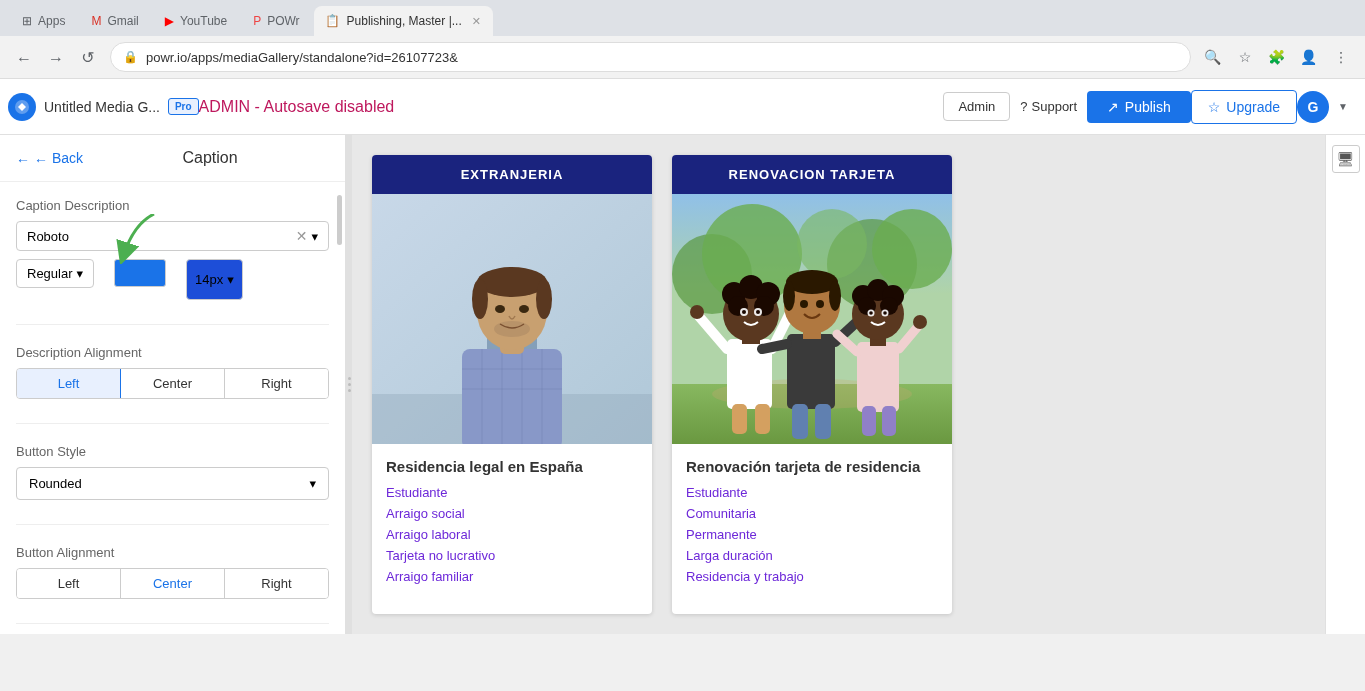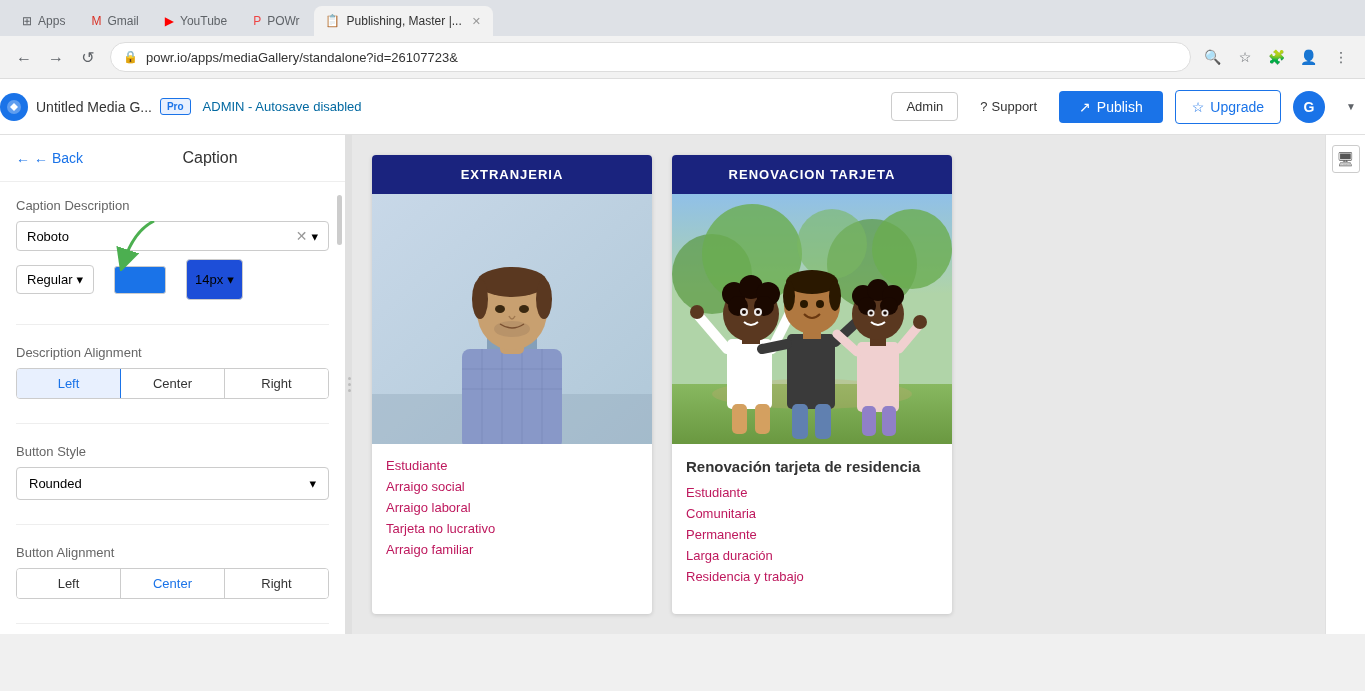--- a/index.html
+++ b/index.html
@@ -77,25 +77,25 @@
       color: #333;
     }
     .tab-favicon { font-size: 12px; }
     .tab-label { overflow: hidden; white-space: nowrap; text-overflow: ellipsis; }
     .tab-close { margin-left: 4px; color: #999; font-size: 11px; }
 
     
     .app-header {
       display: flex;
       align-items: center;
-      padding: 0 0;
+      padding: 0 8px;
       height: 56px;
       background: white;
       border-bottom: 1px solid #e0e0e0;
-      gap: 12px;
+      gap: 0;
     }
     .app-logo {
       display: flex; align-items: center;
       gap: 8px;
     }
     .logo-icon {
       width: 28px; height: 28px;
       background: #1a73e8;
       border-radius: 50%;
       display: flex; align-items: center; justify-content: center;
@@ -111,21 +111,21 @@
     .pro-badge {
       background: #e8f0fe;
       color: #1a73e8;
       font-size: 10px;
       font-weight: bold;
       padding: 2px 6px;
       border-radius: 3px;
       border: 1px solid #1a73e8;
     }
     .header-spacer { flex: 1; }
-    .autosave-text { color: #0369a1; font-size: 13px; }
+    .autosave-text { color: #be185d; font-size: 16px; }
     .admin-btn {
       border: 1px solid #ccc;
       background: white;
       padding: 6px 14px;
       border-radius: 4px;
       font-size: 13px;
       cursor: pointer;
       color: #333;
     }
     .support-btn {
@@ -227,21 +227,21 @@
       border: 1px solid #ccc;
       border-radius: 4px;
       padding: 6px 10px;
       font-size: 13px;
       display: flex; align-items: center; justify-content: space-between;
       background: white;
       cursor: pointer;
     }
     .font-clear { color: #999; font-size: 14px; cursor: pointer; }
     .font-style-row {
-      display: flex; align-items: center; gap: 20px;
+      display: flex; align-items: flex-start; gap: 20px;
     }
     .style-select {
       border: 1px solid #ccc;
       border-radius: 4px;
       padding: 6px 10px;
       font-size: 13px;
       background: white;
       cursor: pointer;
       display: flex; align-items: center; gap: 4px;
     }
@@ -359,21 +359,21 @@
       padding: 14px;
     }
     .card-title {
       font-size: 15px;
       font-weight: 600;
       color: #333;
       margin-bottom: 10px;
     }
     .card-link {
       display: block;
-      color: #be185d;
+      color: #6d28d9;
       font-size: 13px;
       margin-bottom: 6px;
       text-decoration: none;
       cursor: pointer;
     }
 
     
     .right-panel {
       width: 40px;
       background: white;
@@ -641,20 +641,21 @@
             <ellipse cx="152" cy="115" rx="5" ry="4" fill="#3a2810"></ellipse>
 
             <path d="M137,122 Q140,128 143,122" stroke="#a07850" stroke-width="1.5" fill="none"></path>
 
             <ellipse cx="140" cy="135" rx="18" ry="8" fill="#a08060" opacity="0.4"></ellipse>
 
             <path d="M128,130 Q140,138 152,130" stroke="#7a5030" stroke-width="1.5" fill="none"></path>
           </svg>
         </div>
         <div class="card-body">
+          <div class="card-title">Residencia legal en España</div>
           <a class="card-link">Estudiante</a>
           <a class="card-link">Arraigo social</a>
           <a class="card-link">Arraigo laboral</a>
           <a class="card-link">Tarjeta no lucrativo</a>
           <a class="card-link">Arraigo familiar</a>
         </div>
       </div>
 
       <div class="card">
         <div class="card-header">RENOVACION TARJETA</div>

